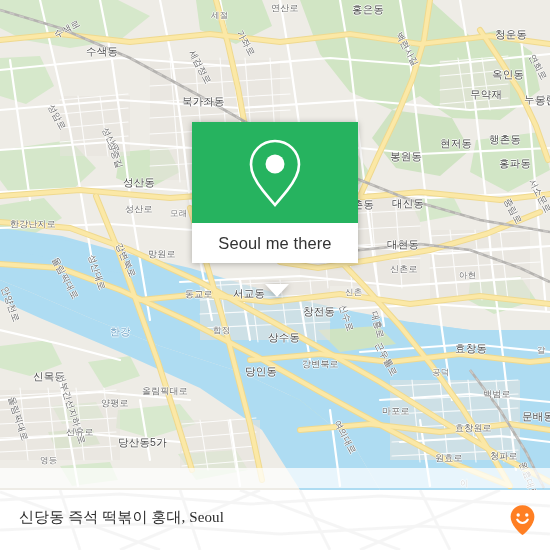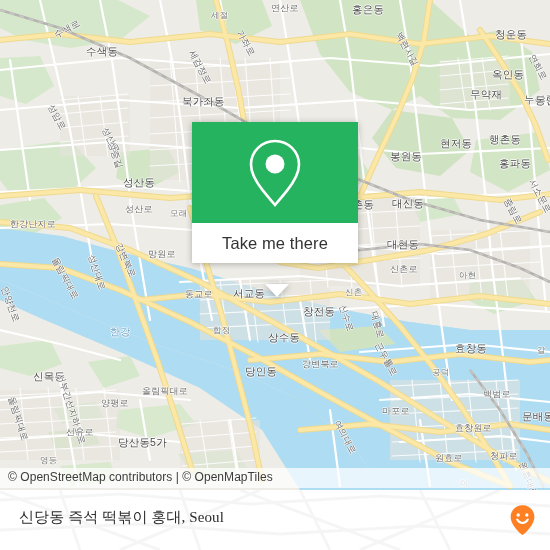--- a/index.html
+++ b/index.html
@@ -342,35 +342,34 @@
         <div class="lbl road" style="left: 66px; top: 426px;">선유로</div>
         <div class="lbl road" style="left: 455px; top: 422px;">효창원로</div>
         <div class="lbl road" style="left: 435px; top: 452px;">원효로</div>
         <div class="lbl road" style="left: 490px; top: 450px;">청파로</div>
         <div class="lbl small" style="left: 460px; top: 478px;">이</div>
         <div class="lbl road" style="left: 528px; top: 460px; transform: rotate(70deg);">원효대로</div>
         <div class="lbl small" style="left: 40px; top: 455px;">영등</div>
       </div>
 
     <div class="attrib-strip"></div>
-    <div class="attrib-text">© OpenStreetMap contributors | © OpenMapTiles</div>
 
     <div class="callout">
       <div class="callout-top">
         <span>
           <svg class="pin-icon" width="58" height="70" viewBox="0 0 58 70" fill="none" xmlns="http://www.w3.org/2000/svg">
             <path d="M29 3C15.7 3 5 13.6 5 26.6c0 9.2 6 18.6 11.8 25.8
                      C21.6 58.4 26 63.5 29 67c3-3.5 7.4-8.6 12.2-14.6
                      C47 45.2 53 35.8 53 26.6 53 13.6 42.3 3 29 3z" stroke="#ffffff" stroke-width="2.6" fill="none"></path>
             <circle cx="29" cy="26" r="9.5" fill="#ffffff"></circle>
           </svg>
         </span>
       </div>
       <div class="callout-bottom">
-        <span class="callout-label">Take me there</span>
+        <span class="callout-label">Seoul me there</span>
       </div>
       <div class="callout-tail"></div>
     </div>
   </div>
 
   <div class="bottom-bar">
     <svg class="bottom-watermark" viewBox="0 0 550 550" preserveAspectRatio="none">
       <g stroke="#9a9a9a" fill="none" stroke-width="3">
         <path d="M0,500 L120,494 L250,504 L380,496 L550,506"></path>
         <path d="M0,530 L140,524 L280,534 L420,526 L550,534"></path>

